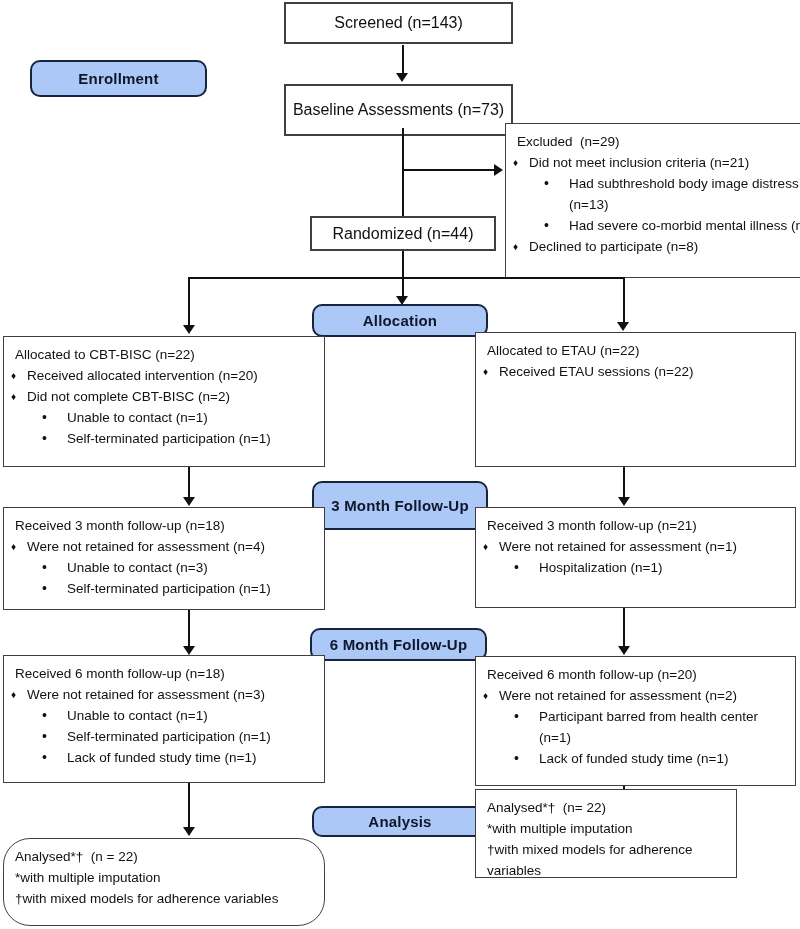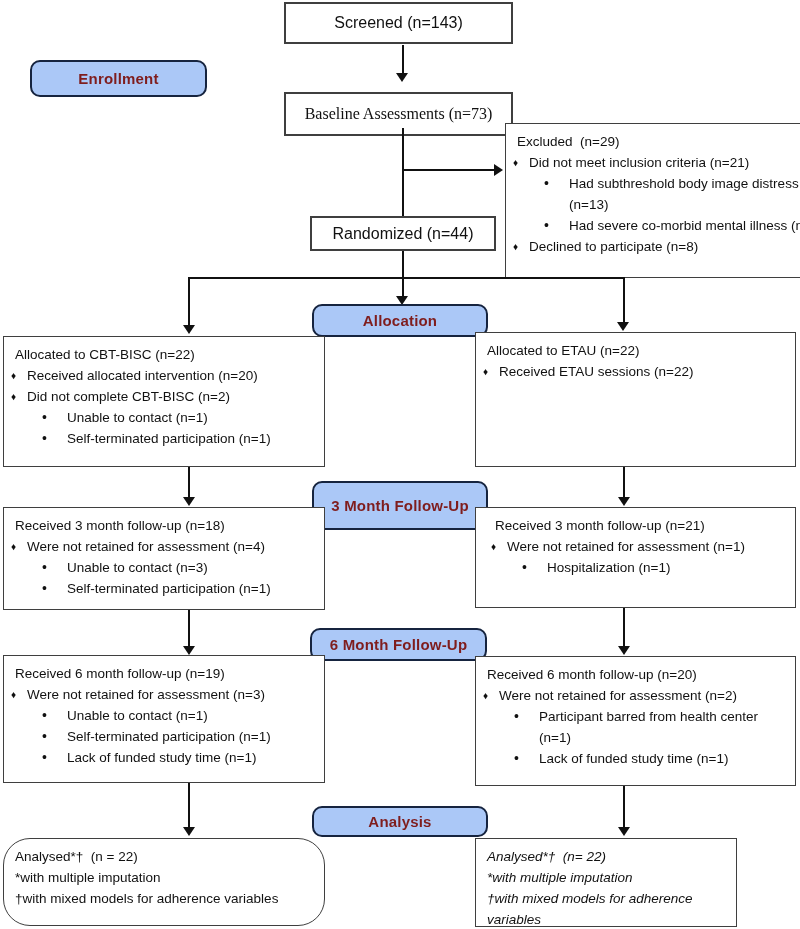--- a/index.html
+++ b/index.html
@@ -9,21 +9,21 @@
   }
   
   .fbox{position:absolute;background:#fff;border:1.5px solid #3f3f3f;box-sizing:border-box;}
   .fbox.thick{border-width:2px;}
   .fbox.center{display:flex;align-items:center;justify-content:center;font-size:16px;}
   .fbox.list{padding-top:7px;}
   
   .stage{
     position:absolute;background:#abc8f7;border:2px solid #16243f;border-radius:10px;
     box-sizing:border-box;display:flex;align-items:center;justify-content:center;
-    font-weight:bold;font-size:15px;color:#7f1d1d;letter-spacing:.2px;
+    font-weight:bold;font-size:15px;color:#0f172a;letter-spacing:.2px;
   }
   
   .line{display:flex;align-items:flex-start;line-height:21px;font-size:13.5px;white-space:pre-wrap;}
   .line.plain{display:block;padding-left:11px;padding-right:8px;}
   .line.diamond{padding-left:7px;padding-right:8px;}
   .line.bullet{padding-left:38px;padding-right:6px;}
   .marker{flex:0 0 auto;line-height:21px;}
   .diamond .marker{width:16px;font-size:10px;}
   .bullet .marker{width:25px;font-size:14px;}
   .txt{flex:1 1 auto;}
@@ -39,21 +39,21 @@
 <div id="canvas">
 
   <div class="fbox thick center" style="left:284px;top:2px;width:229px;height:42px;">
     <span>Screened (n=143)</span>
   </div>
 
   <div class="stage" style="left:30px;top:60px;width:177px;height:37px;">
     <span>Enrollment</span>
   </div>
 
-  <div class="fbox thick center" style="left:284px;top:92px;width:229px;height:44px;font-family:Liberation Serif, serif;">
+  <div class="fbox thick center" style="left:284px;top:84px;width:229px;height:52px;">
     <span>Baseline Assessments (n=73)</span>
   </div>
 
   <div class="fbox list" style="left:505px;top:123px;width:331px;height:155px;">
       <div class="line plain">Excluded  (n=29)</div>
       <div class="line diamond"><span class="marker">♦</span><span class="txt">Did not meet inclusion criteria (n=21)</span></div>
       <div class="line bullet"><span class="marker">•</span><span class="txt">Had subthreshold body image distress (n=13)</span></div>
       <div class="line bullet"><span class="marker">•</span><span class="txt">Had severe co-morbid mental illness (n=8)</span></div>
       <div class="line diamond"><span class="marker">♦</span><span class="txt">Declined to participate (n=8)</span></div>
     </div>
@@ -102,37 +102,37 @@
   <div class="stage" style="left:312px;top:481px;width:176px;height:49px;">
     <span>3 Month Follow-Up</span>
   </div>
 
   <div class="fbox list" style="left:3px;top:507px;width:322px;height:103px;">
       <div class="line plain">Received 3 month follow-up (n=18)</div>
       <div class="line diamond"><span class="marker">♦</span><span class="txt">Were not retained for assessment (n=4)</span></div>
       <div class="line bullet"><span class="marker">•</span><span class="txt">Unable to contact (n=3)</span></div>
       <div class="line bullet"><span class="marker">•</span><span class="txt">Self-terminated participation (n=1)</span></div>
     </div>
-  <div class="fbox list" style="left:475px;top:507px;width:321px;height:101px;padding-left:8px;">
+  <div class="fbox list" style="left:475px;top:507px;width:321px;height:101px;">
       <div class="line plain">Received 3 month follow-up (n=21)</div>
       <div class="line diamond"><span class="marker">♦</span><span class="txt">Were not retained for assessment (n=1)</span></div>
       <div class="line bullet"><span class="marker">•</span><span class="txt">Hospitalization (n=1)</span></div>
     </div>
 
   <div class="vline" style="left:188px;top:610px;height:36px;"></div>
   <div class="head-down" style="left:183px;top:646px;"></div>
   <div class="vline" style="left:623px;top:608px;height:38px;"></div>
   <div class="head-down" style="left:618px;top:646px;"></div>
 
   <div class="stage" style="left:310px;top:628px;width:177px;height:33px;">
     <span>6 Month Follow-Up</span>
   </div>
 
   <div class="fbox list" style="left:3px;top:655px;width:322px;height:128px;">
-      <div class="line plain">Received 6 month follow-up (n=19)</div>
+      <div class="line plain">Received 6 month follow-up (n=18)</div>
       <div class="line diamond"><span class="marker">♦</span><span class="txt">Were not retained for assessment (n=3)</span></div>
       <div class="line bullet"><span class="marker">•</span><span class="txt">Unable to contact (n=1)</span></div>
       <div class="line bullet"><span class="marker">•</span><span class="txt">Self-terminated participation (n=1)</span></div>
       <div class="line bullet"><span class="marker">•</span><span class="txt">Lack of funded study time (n=1)</span></div>
     </div>
   <div class="fbox list" style="left:475px;top:656px;width:321px;height:130px;">
       <div class="line plain">Received 6 month follow-up (n=20)</div>
       <div class="line diamond"><span class="marker">♦</span><span class="txt">Were not retained for assessment (n=2)</span></div>
       <div class="line bullet"><span class="marker">•</span><span class="txt">Participant barred from health center (n=1)</span></div>
       <div class="line bullet"><span class="marker">•</span><span class="txt">Lack of funded study time (n=1)</span></div>
@@ -145,19 +145,19 @@
 
   <div class="stage" style="left:312px;top:806px;width:176px;height:31px;">
     <span>Analysis</span>
   </div>
 
   <div class="fbox list" style="left:3px;top:838px;width:322px;height:88px;border-radius:27px;">
       <div class="line plain">Analysed*†  (n = 22)</div>
       <div class="line plain">*with multiple imputation</div>
       <div class="line plain">†with mixed models for adherence variables</div>
     </div>
-  <div class="fbox list" style="left:475px;top:838px;width:262px;height:89px;font-style:italic;">
+  <div class="fbox list" style="left:475px;top:789px;width:262px;height:89px;">
       <div class="line plain">Analysed*†  (n= 22)</div>
       <div class="line plain">*with multiple imputation</div>
       <div class="line plain">†with mixed models for adherence variables</div>
     </div>
 
 </div>
 
 </body></html>

